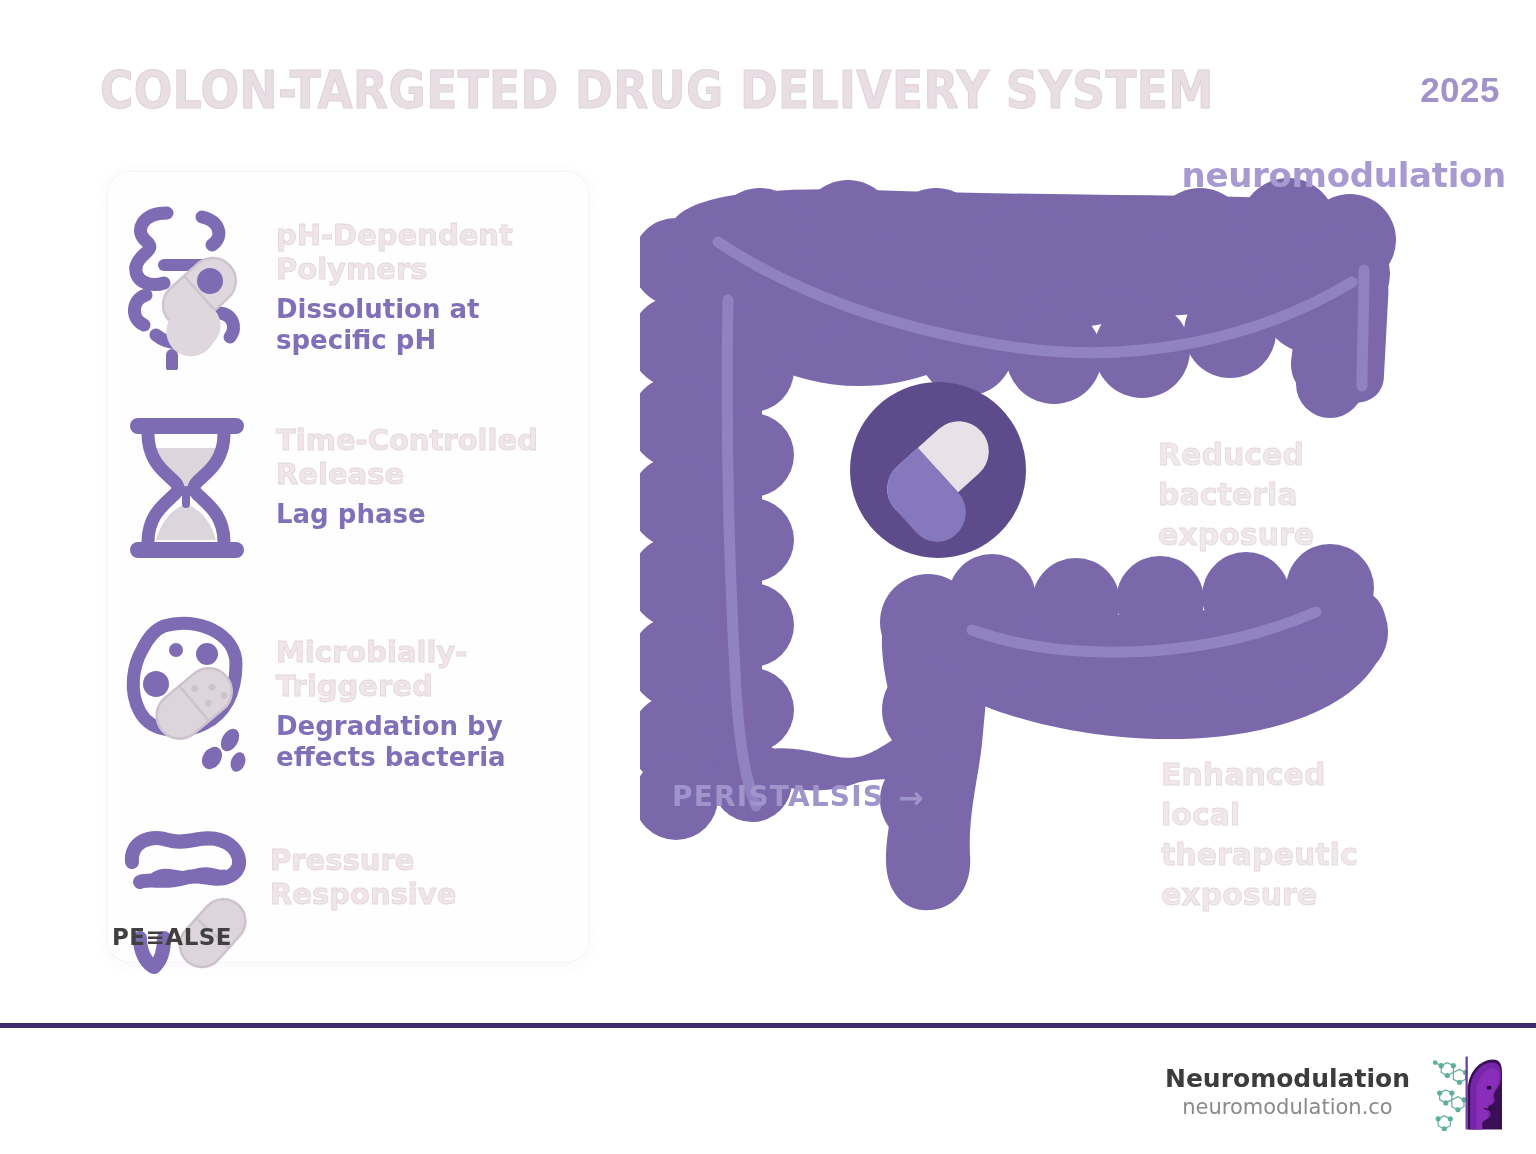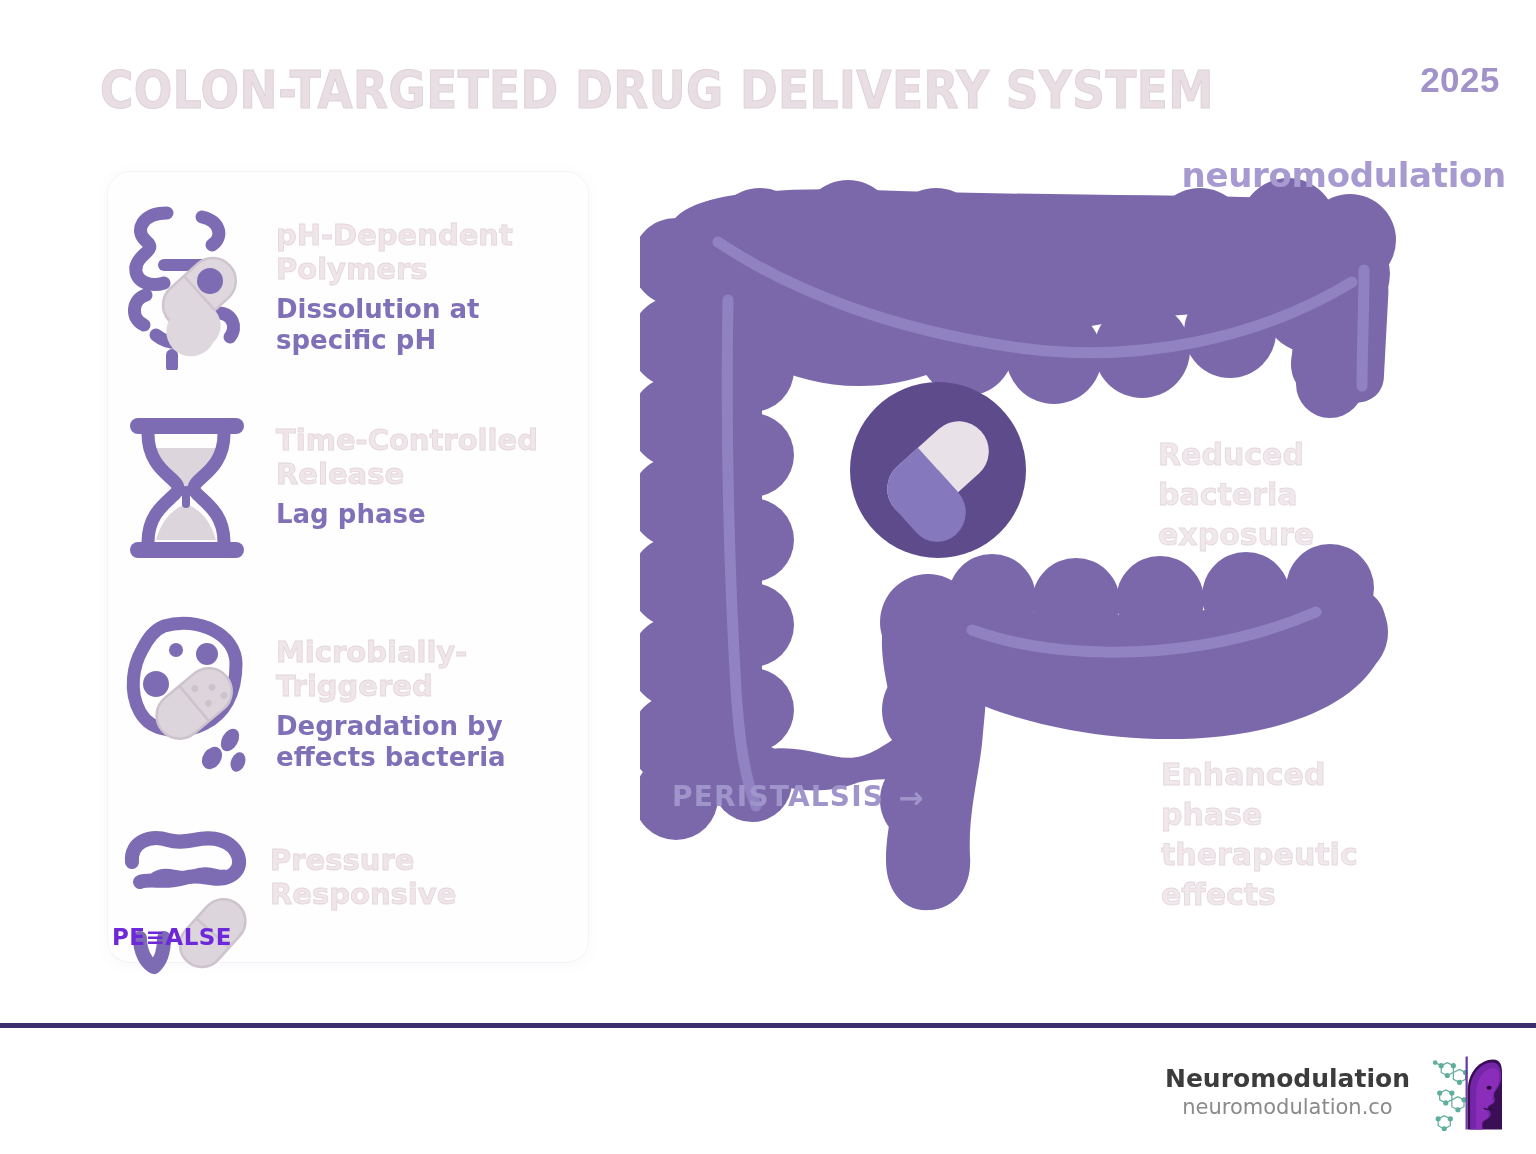--- a/index.html
+++ b/index.html
@@ -33,21 +33,21 @@
     white-space: nowrap;
     font-family: "DejaVu Sans", sans-serif;
     font-stretch: condensed;
     transform: scaleX(0.97);
     transform-origin: left center;
   }
 
   .year {
     position: absolute;
     right: 36px;
-    top: 60px;
+    top: 70px;
     font-size: 35px;
     font-weight: 700;
     color: #a192c9;
     letter-spacing: 0.5px;
   }
 
   
   .left-card {
     position: absolute;
     left: 108px;
@@ -94,21 +94,21 @@
     font-family: "DejaVu Sans", sans-serif;
   }
 
   .pulse-label {
     position: absolute;
     left: 6px;
     top: 104px;
     font-size: 23px;
     font-weight: 700;
     letter-spacing: 0.5px;
-    color: #6d28d9;
+    color: #404040;
     font-family: "DejaVu Sans", sans-serif;
   }
 
   
   #colon-wrap {
     position: absolute;
     left: 640px;
     top: 170px;
     width: 760px;
     height: 770px;
@@ -404,21 +404,21 @@
           <rect x="-58" y="-30" width="116" height="60" rx="30" fill="#e8e2e8"></rect>
           <path d="M-58 0 h58 v30 a30 30 0 0 1 -30 30 h0 a28 28 0 0 1 -28 -28 z" fill="#8678bd"></path>
           <path d="M-58 0 a30 30 0 0 1 30 -30 h28 v60 h-28 a30 30 0 0 1 -30 -30 z" fill="#8678bd"></path>
         </g>
       </g>
     </svg>
   </div>
 
   <div class="neuromod-top">neuromodulation</div>
   <div class="benefit benefit-1">Reduced bacteria exposure</div>
-  <div class="benefit benefit-2">Enhanced phase therapeutic effects</div>
+  <div class="benefit benefit-2">Enhanced local therapeutic exposure</div>
 
   <div class="peristalsis">
     <span>PERISTALSIS</span>
     <span class="arrow">→</span>
   </div>
 
   <div class="divider"></div>
 
   <div class="footer">
     <div class="brand-text">

